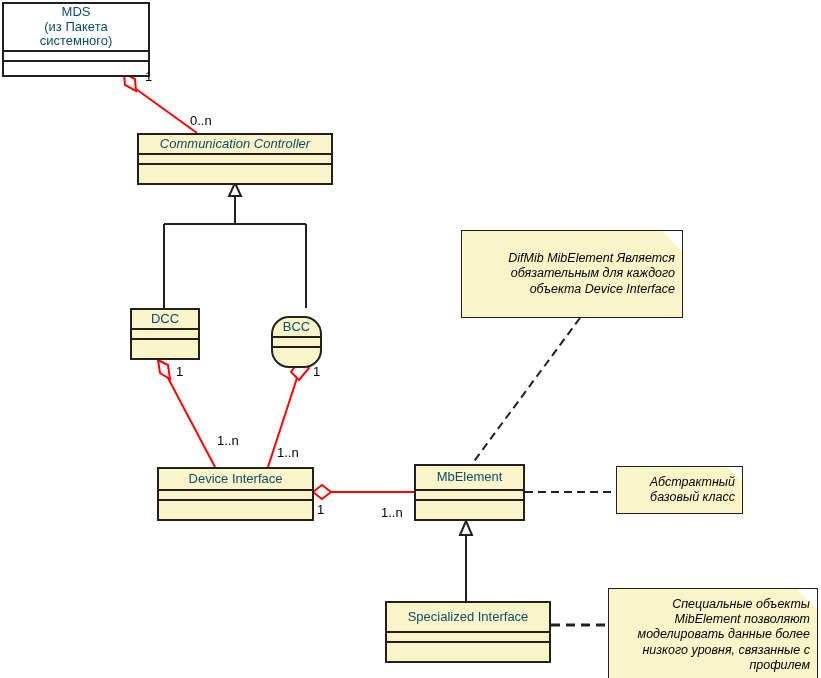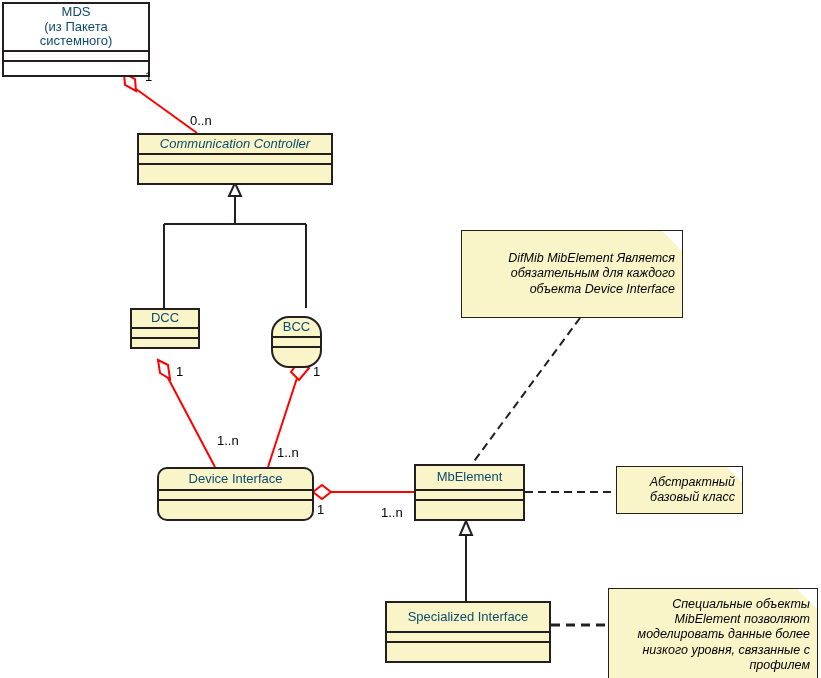--- a/index.html
+++ b/index.html
@@ -155,33 +155,33 @@
     <div class="attr-comp"></div>
     <div class="op-comp"></div>
   </div>
 
   <div class="uml-class" style="left:137px; top:133px; width:196px; height:52px;">
     <div class="name-comp abstract">Communication Controller</div>
     <div class="attr-comp"></div>
     <div class="op-comp"></div>
   </div>
 
-  <div class="uml-class" style="left:130px; top:308px; width:70px; height:41px;">
+  <div class="uml-class" style="left:130px; top:308px; width:70px; height:52px;">
     <div class="name-comp">DCC</div>
     <div class="attr-comp"></div>
     <div class="op-comp"></div>
   </div>
 
   <div class="uml-class" style="left:271px; top:316px; width:51px; height:52px;border-radius:18px;">
     <div class="name-comp">BCC</div>
     <div class="attr-comp"></div>
     <div class="op-comp"></div>
   </div>
 
-  <div class="uml-class" style="left:157px; top:467px; width:157px; height:54px;border-radius:10px;">
+  <div class="uml-class" style="left:157px; top:467px; width:157px; height:54px;">
     <div class="name-comp">Device Interface</div>
     <div class="attr-comp"></div>
     <div class="op-comp"></div>
   </div>
 
   <div class="uml-class" style="left:414px; top:464px; width:111px; height:57px;">
     <div class="name-comp">MbElement</div>
     <div class="attr-comp"></div>
     <div class="op-comp"></div>
   </div>

